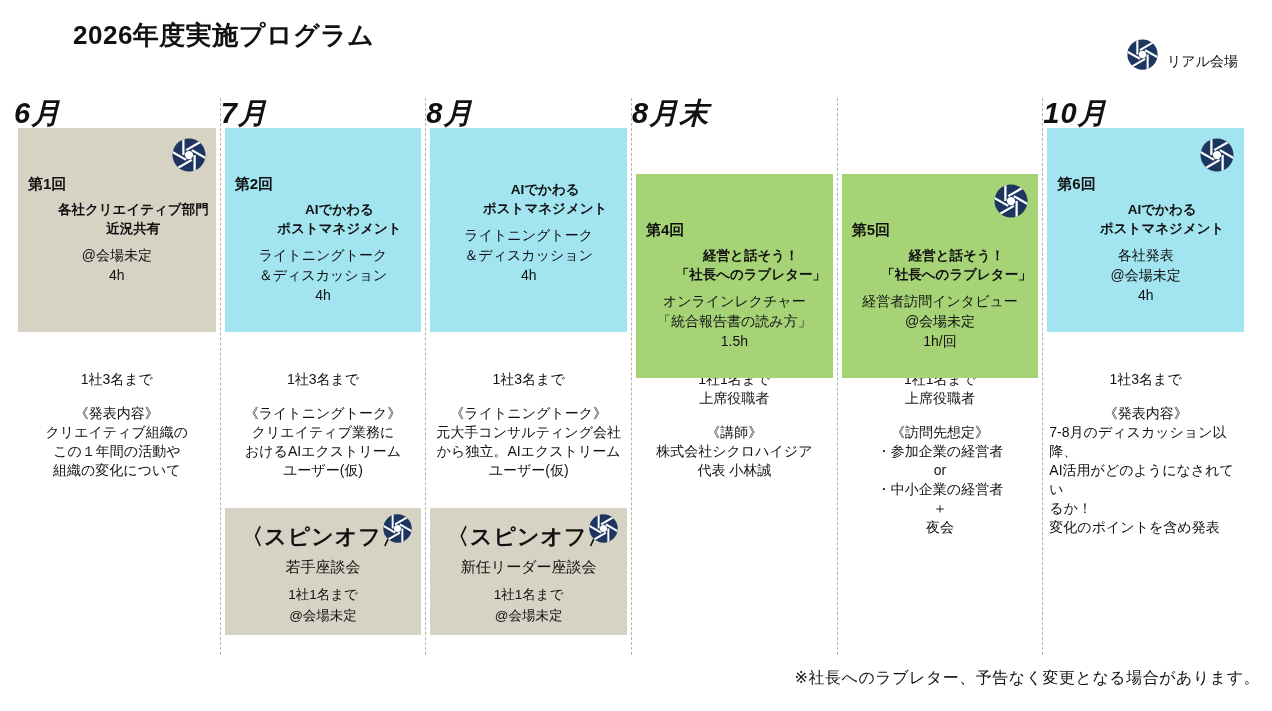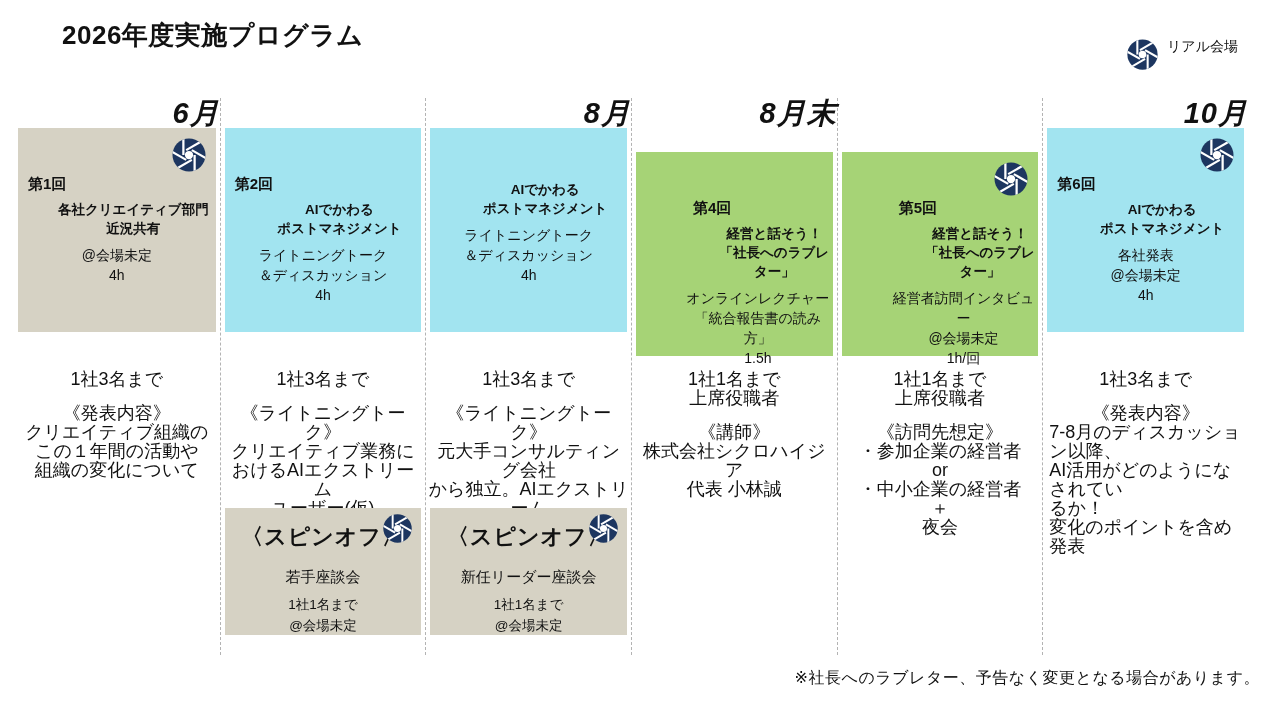--- a/index.html
+++ b/index.html
@@ -2,75 +2,75 @@
 <html><head>
 <meta charset="utf-8">
 <style>
   html,body { margin:0; padding:0; }
   body {
     width:1272px; height:711px; position:relative; overflow:hidden;
     background:#ffffff; color:#111;
     font-family:"Liberation Sans","DejaVu Sans",sans-serif;
   }
   .page-title {
-    position:absolute; left:62px; top:18px;
+    position:absolute; left:73px; top:18px;
     font-size:26px; font-weight:bold; letter-spacing:0.5px;
   }
   .legend {
     position:absolute; right:34px; top:38px;
-    display:flex; align-items:flex-start; gap:8px;
+    display:flex; align-items:flex-end; gap:8px;
   }
   .legend .aperture { width:33px; height:33px; }
   .legend-label { font-size:14px; }
 
   .board {
     position:absolute; left:14px; top:98px; width:1234px; height:557px;
     display:grid; grid-template-columns:repeat(6,1fr);
   }
   .col { position:relative; }
   .col + .col { border-left:1px dashed #b3b3b3; }
 
   .month {
-    position:absolute; top:0; left:0; right:0; text-align:right;
+    position:absolute; top:0; left:0; right:0; text-align:left;
     font-size:29px; line-height:30px; font-weight:bold; font-style:italic;
     letter-spacing:1px; z-index:2;
   }
 
   .card {
     position:absolute; left:4px; right:4px; height:204px;
     padding-top:46px; box-sizing:border-box; z-index:1;
   }
   .card.std  { top:30px; }
-  .card.low  { top:54px;padding-left:47px; }
+  .card.low  { top:76px; }
   .card.beige { background:#d6d2c4; }
   .card.cyan  { background:#a2e4f0; }
   .card.green { background:#a6d376; }
 
   .session { padding-left:10px; font-size:15px; font-weight:bold; line-height:20px; }
   .ctitle  { margin-top:6px; text-align:center; font-weight:bold;
              font-size:13.5px; line-height:19px; white-space:pre-line;margin-left:33px; }
   .cbody   { margin-top:7px; text-align:center;
              font-size:14px; line-height:20px; white-space:pre-line; }
   .card .aperture { position:absolute; top:9px; right:9px; width:36px; height:36px; }
 
   .below {
     position:absolute; top:272px; left:2px; right:2px;
-    text-align:center; font-size:18px; line-height:19px;
+    text-align:center; font-size:14px; line-height:19px;
   }
   .capacity { white-space:pre-line; }
   .details  { margin-top:15px; white-space:pre-line; }
   .details-heading { margin-top:15px; }
   .details.left { text-align:left; margin-top:0; padding-left:4px; }
 
   .spinoff {
     position:absolute; top:410px; left:4px; right:4px; height:127px;
     background:#d6d2c4; text-align:center; box-sizing:border-box; padding-top:14px;
   }
   .spin-label { font-size:22px; font-weight:bold; letter-spacing:1px; }
-  .spin-title { margin-top:16px; font-size:15px; }
+  .spin-title { margin-top:6px; font-size:15px; }
   .spin-lines { margin-top:7px; font-size:13.5px; line-height:21px; white-space:pre-line; }
   .spinoff .aperture { position:absolute; top:5px; right:8px; width:31px; height:31px; }
 
   .footnote {
     position:absolute; right:12px; top:668px; font-size:16px; letter-spacing:0.5px;
   }
   .aperture { display:inline-block; }
   .aperture svg { display:block; width:100%; height:100%; }
 </style>
 </head>
@@ -134,20 +134,21 @@
     <div class="below">
       <div class="capacity">1社3名まで</div>
       <div class="details">《発表内容》
 クリエイティブ組織の
 この１年間の活動や
 組織の変化について</div>
     </div>
   </div>
 
   <div class="col">
+    <div class="month">7月</div>
     <div class="card std cyan">
       <div class="session">第2回</div>
       <div class="ctitle">AIでかわる
 ポストマネジメント</div>
       <div class="cbody">ライトニングトーク
 ＆ディスカッション
 4h</div>
     </div>
     <div class="below">
       <div class="capacity">1社3名まで</div>

